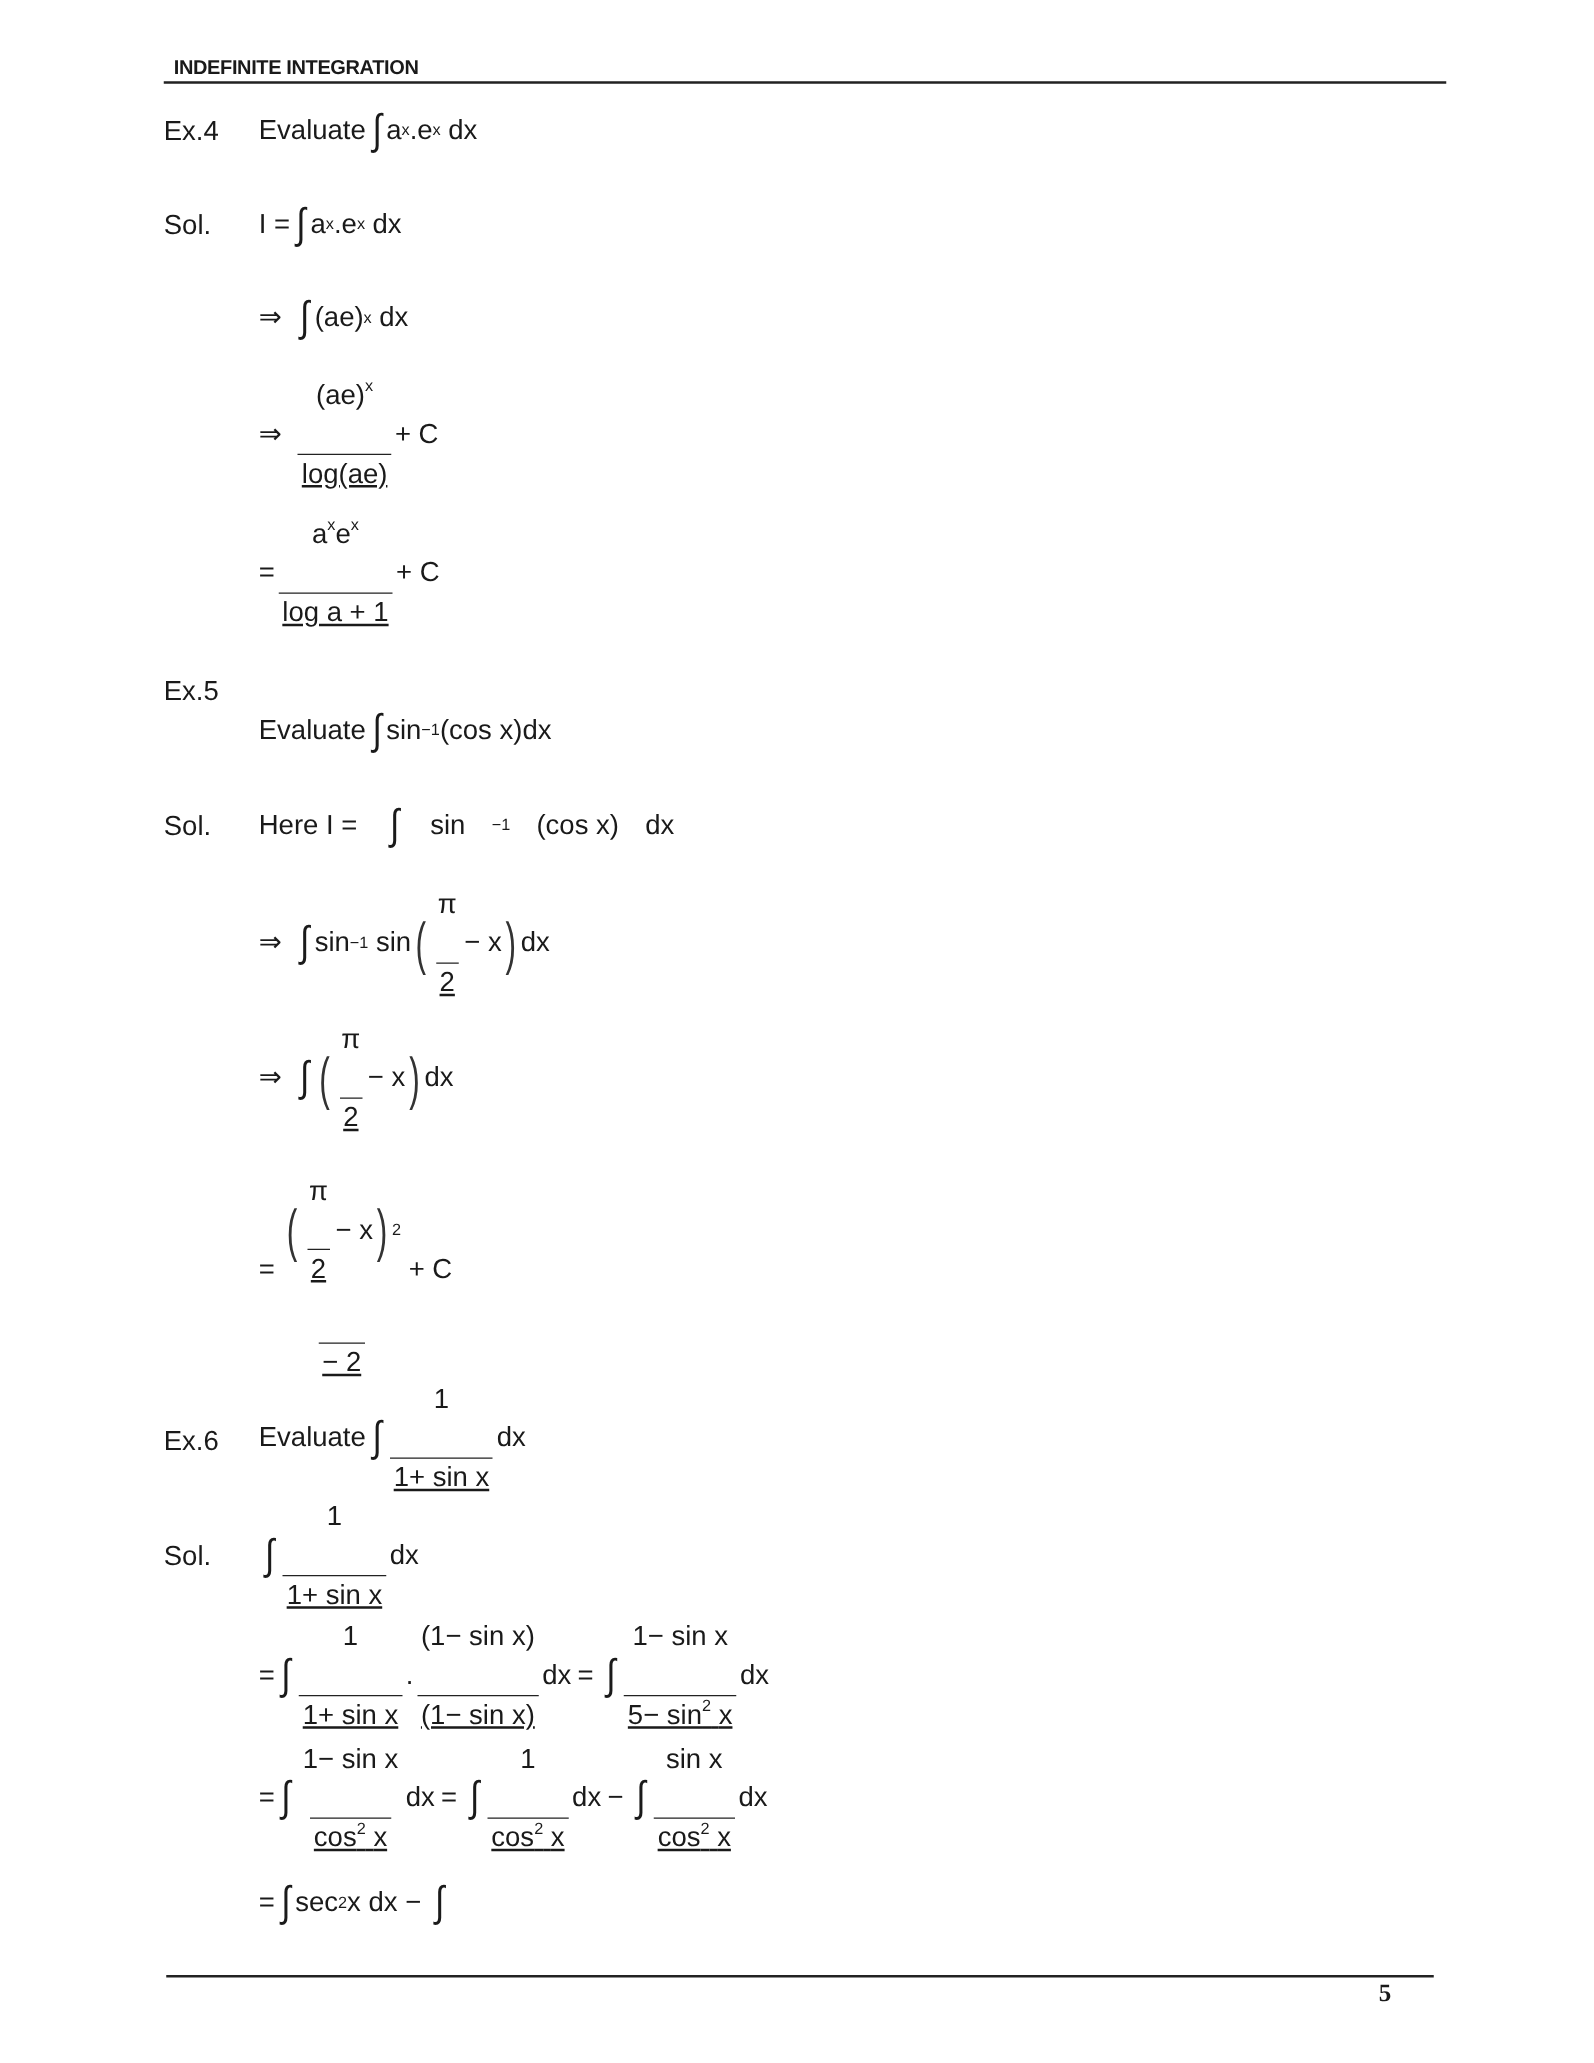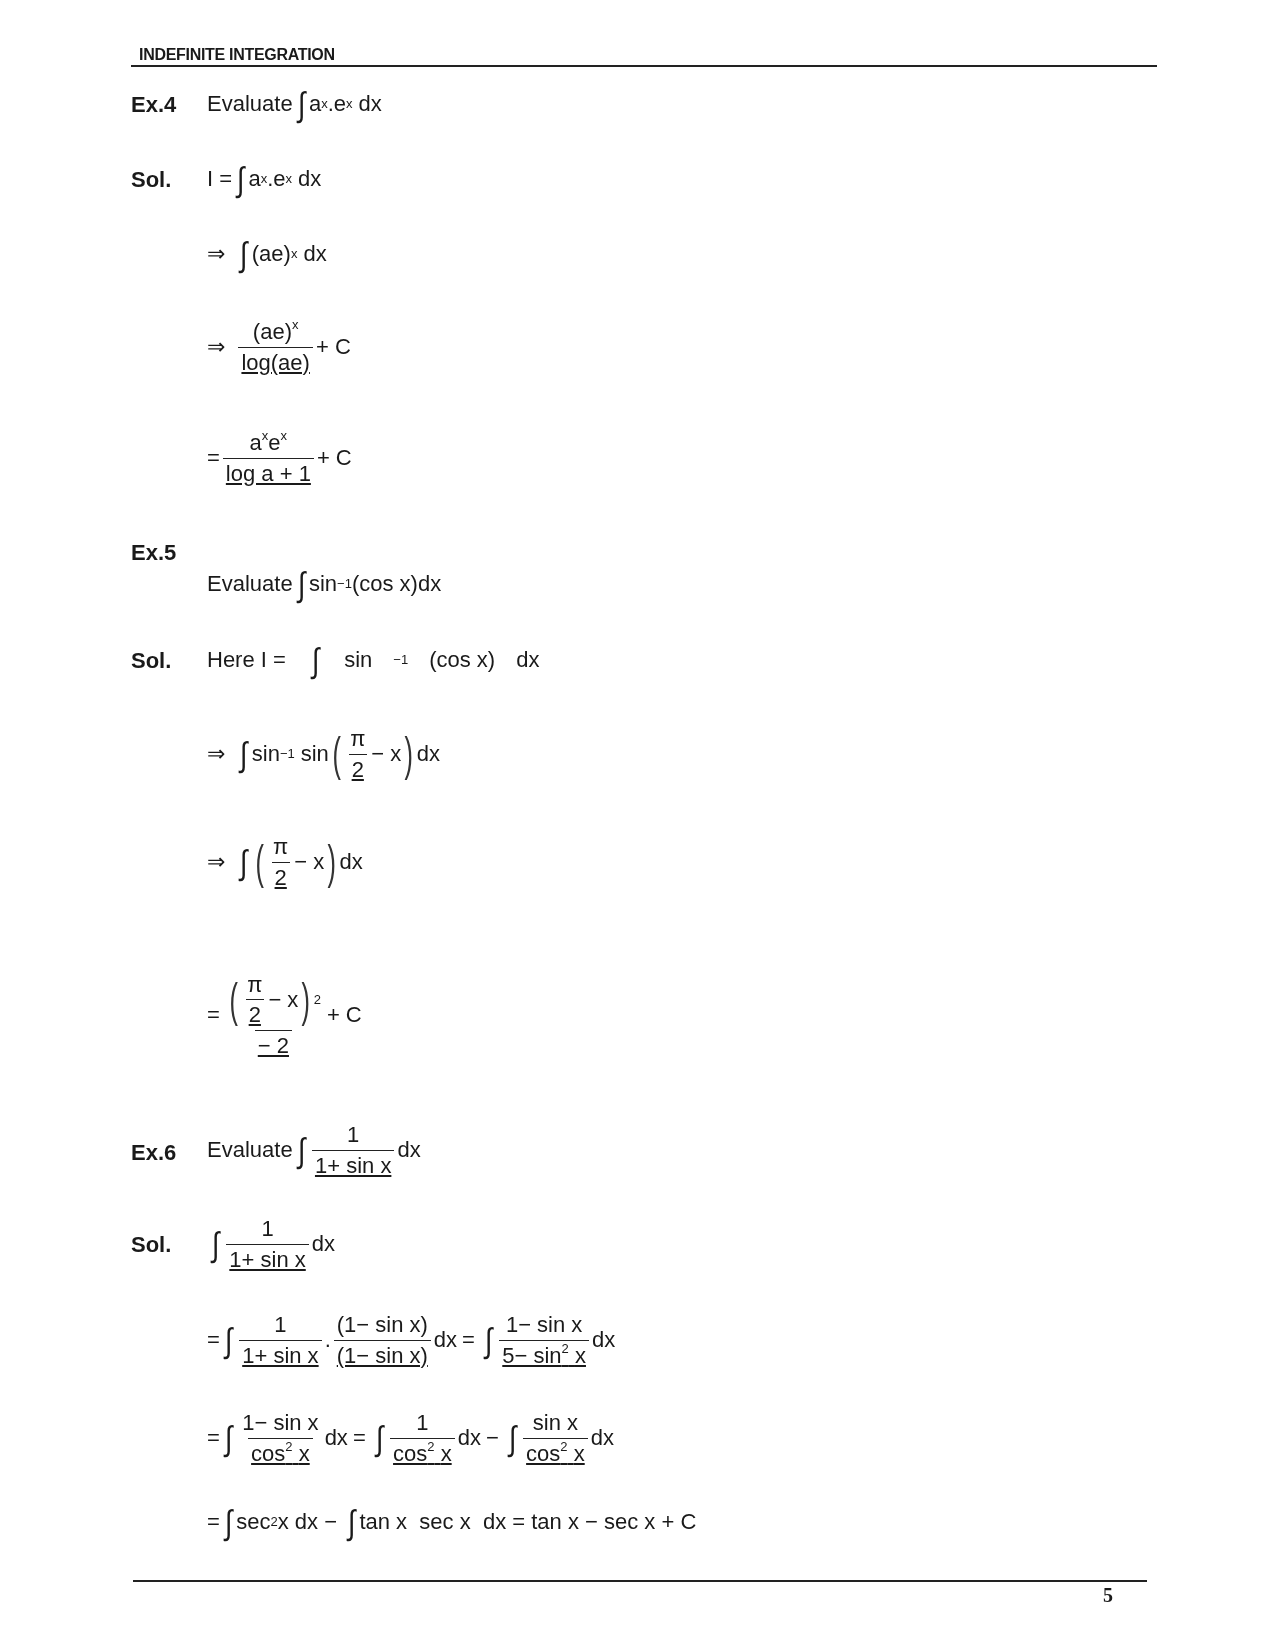--- a/index.html
+++ b/index.html
@@ -1,24 +1,24 @@
 <!DOCTYPE html>
 <html><head>
 <meta charset="utf-8">
 <style>
   html, body { margin:0; padding:0; background:#fff; }
   body { width:1275px; height:1650px; position:relative; overflow:hidden;
          font-family:"Liberation Sans", sans-serif; color:#1a1a1a; }
   .hdr { position:absolute; left:139px; top:46px; font-size:16px; font-weight:bold; letter-spacing:-0.3px; }
   .rule { position:absolute; background:#222; }
-  .lbl { position:absolute; left:131px; font-size:22px; font-weight:bold; }
+  .lbl { position:absolute; left:131px; font-size:22px; font-weight:normal; }
   .line { position:absolute; left:207px; font-size:22px; display:flex; align-items:center; white-space:nowrap; }
   .int { font-size:34px; font-weight:normal; margin:0 3px 0 4px; transform:scaleX(0.8); display:inline-block; line-height:1; }
   sup { font-size:13px; vertical-align:10px; line-height:0; }
-  .frac { display:inline-flex; flex-direction:column; align-items:center; vertical-align:middle; margin:0 3px; }
+  .frac { display:inline-flex; flex-direction:column; align-items:center; vertical-align:middle; margin:12px 3px;gap:32px; }
   .frac .num { padding:0 3px 2px; line-height:1.15; }
   .frac .den { padding:2px 3px 0; border-top:1.5px solid #222; line-height:1.15;text-decoration:underline; }
   .paren { font-size:46px; font-weight:100; transform:scaleX(0.55); display:inline-block; line-height:1; color:#333; }
   .sym { margin:0 5px; }
   .arrow { margin-right:10px; font-size:22px; }
   .pageno { position:absolute; left:1103px; top:1584px; font-family:"Liberation Serif", serif; font-weight:bold; font-size:20px; }
   .sp { display:inline-block; width:6px; }
 </style>
 </head>
 <body>
@@ -214,17 +214,16 @@
   <span>dx</span>
 </div>
 
 <div class="line" style="top:1500px; height:44px;">
   <span>=</span>
   <span class="int">∫</span>
   <span>sec</span>
     <sup>2</sup>
     <span style="white-space:pre">x dx − </span>
   <span class="int">∫</span>
-  <span style="white-space:pre">tan x  sec x  dx = tan x − sec x + C</span>
 </div>
 
 <div class="rule" style="left:133px; top:1580px; width:1014px; height:2px;"></div>
 <div class="pageno">5</div>
 
 </body></html>

